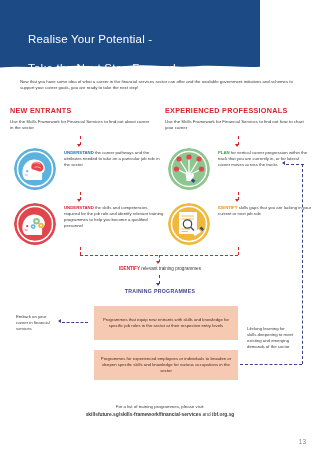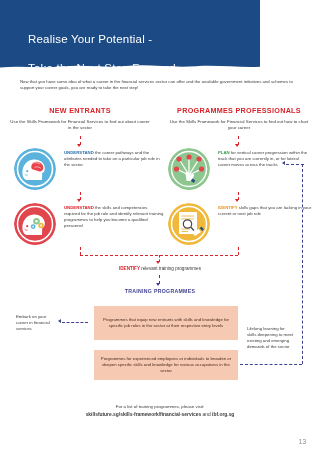--- a/index.html
+++ b/index.html
@@ -31,21 +31,21 @@
   .sheet{
     position:absolute;left:0;top:70px;width:320px;height:383px;
     background:#ffffff;
   }
   .intro{
     position:absolute;left:20px;top:9px;width:282px;
     font-size:4.3px;line-height:6.2px;color:#3a3a3a;
   }
   
   .col-head{
-    position:absolute;text-align:center;
+    position:absolute;text-align:left;
   }
   .col-head .ttl{
     font-size:7.2px;font-weight:bold;color:#d8232a;letter-spacing:.3px;
   }
   .col-head .sub{
     margin-top:4px;font-size:4.4px;line-height:6px;color:#3a3a3a;
   }
   #head-new{left:10px;top:36px;width:140px;}
   #head-exp{left:165px;top:36px;width:148px;}
 
@@ -146,21 +146,21 @@
 
 <div class="sheet">
 
   <div class="intro">Now that you have some idea of what a career in the financial services sector can offer and the available government initiatives and schemes to support your career goals, you are ready to take the next step!</div>
 
   <div class="col-head" id="head-new">
     <div class="ttl">NEW ENTRANTS</div>
     <div class="sub">Use the Skills Framework for Financial Services to find out about career in the sector</div>
   </div>
   <div class="col-head" id="head-exp">
-    <div class="ttl">PROGRAMMES PROFESSIONALS</div>
+    <div class="ttl">EXPERIENCED PROFESSIONALS</div>
     <div class="sub">Use the Skills Framework for Financial Services to find out how to chart your career</div>
   </div>
 
   <div class="vdash red" style="left:80px;top:66px;height:9px;"></div>
   <div class="arrow-down red" style="left:77.4px;top:74px;"></div>
   <div class="vdash red" style="left:238px;top:66px;height:9px;"></div>
   <div class="arrow-down red" style="left:235.4px;top:74px;"></div>
 
   <div class="row" id="row-a">
     <div class="icon-circle">

